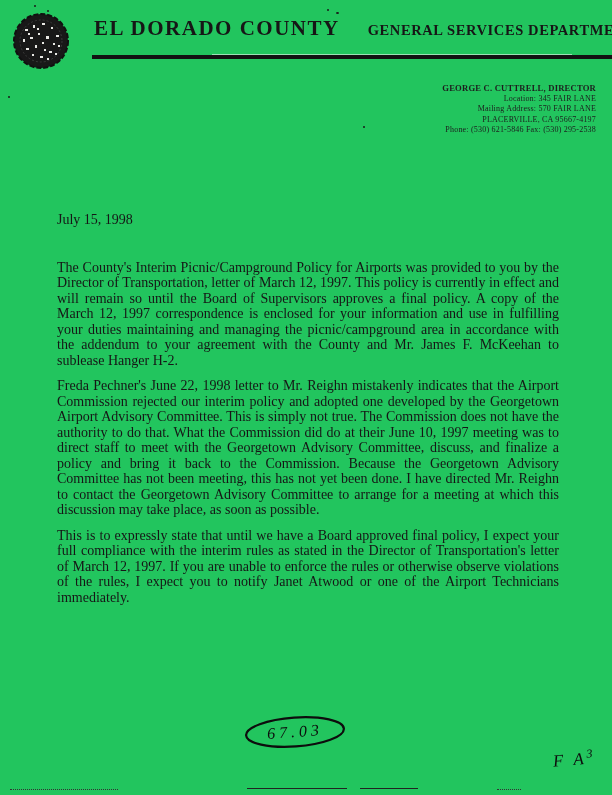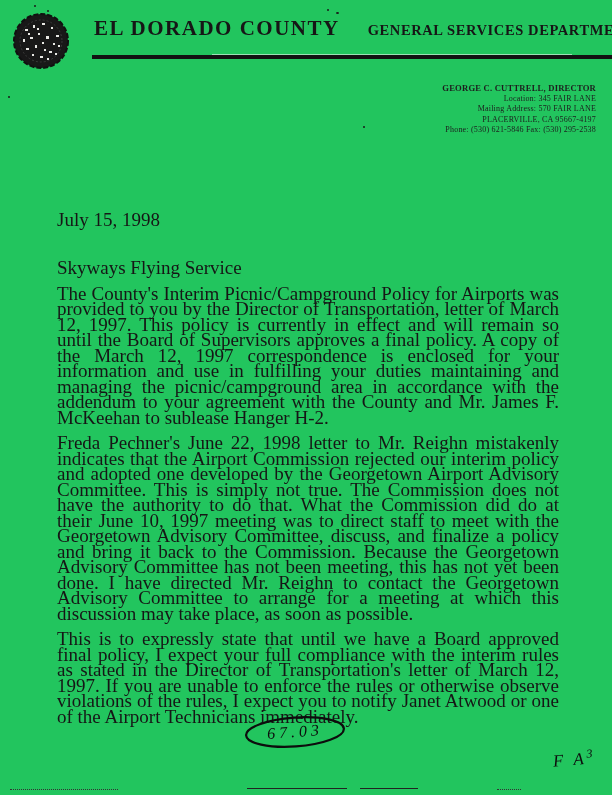--- a/index.html
+++ b/index.html
@@ -41,21 +41,21 @@
   .contact{
     position:absolute;right:16px;top:83px;
     text-align:right;
     font-size:8px;line-height:10.6px;letter-spacing:.2px;
     color:#1d1d1d;
   }
   .contact .director{font-size:8.6px;font-weight:bold;}
   
   .body-block{
     position:absolute;left:57px;top:212px;width:502px;
-    font-size:19px;line-height:15.5px;
+    font-size:14px;line-height:15.5px;
   }
   .dateline{white-space:pre;margin:0 0 32px 0;}
   .recipient p{margin:0;white-space:pre;line-height:15.2px;}
   .recipient{margin:0 0 11px 0;}
   .salutation{margin:0 0 3px 0;}
   .para{
     margin:0 0 10px 0;
     text-align:justify;
   }
   .para:last-child{margin-bottom:0;}
@@ -144,21 +144,20 @@
     <div>Location:  345 FAIR LANE</div>
     <div>Mailing Address:  570 FAIR LANE</div>
     <div>PLACERVILLE, CA 95667-4197</div>
     <div>Phone: (530) 621-5846   Fax: (530) 295-2538</div>
   </div>
 
   <div class="body-block">
     <p class="dateline">July 15, 1998</p>
 
     <div class="recipient">
-      <p>Skyways Flying Service</p>
     </div>
 
 
     <p class="para">The County's Interim Picnic/Campground Policy for Airports was provided to you by the Director of Transportation, letter of March 12, 1997.  This policy is currently in effect and will remain so until the Board of Supervisors approves a final policy.  A copy of the March 12, 1997 correspondence is enclosed for your information and use in fulfilling your duties maintaining and managing the picnic/campground area in accordance with the addendum to your agreement with the County and Mr. James F. McKeehan to sublease Hanger H-2.</p>
     <p class="para">Freda Pechner's June 22, 1998 letter to Mr. Reighn mistakenly indicates that the Airport Commission rejected our interim policy and adopted one developed by the Georgetown Airport Advisory Committee.  This is simply not true.  The Commission does not have the authority to do that.  What the Commission did do at their June 10, 1997 meeting was to direct staff to meet with the Georgetown Advisory Committee, discuss, and finalize a policy and bring it back to the Commission.  Because the Georgetown Advisory Committee has not been meeting, this has not yet been done.  I have directed Mr. Reighn to contact the Georgetown Advisory Committee to arrange for a meeting at which this discussion may take place, as soon as possible.</p>
     <p class="para">This is to expressly state that until we have a Board approved final policy, I expect your full compliance with the interim rules as stated in the Director of Transportation's letter of March 12, 1997.  If you are unable to enforce the rules or otherwise observe violations of the rules, I expect you to notify Janet Atwood or one of the Airport Technicians immediately.</p>
   </div>
 
   <div class="circled-number">
     <svg width="104" height="36" viewBox="0 0 104 36" style="position:absolute;left:0;top:0;" aria-hidden="true">

